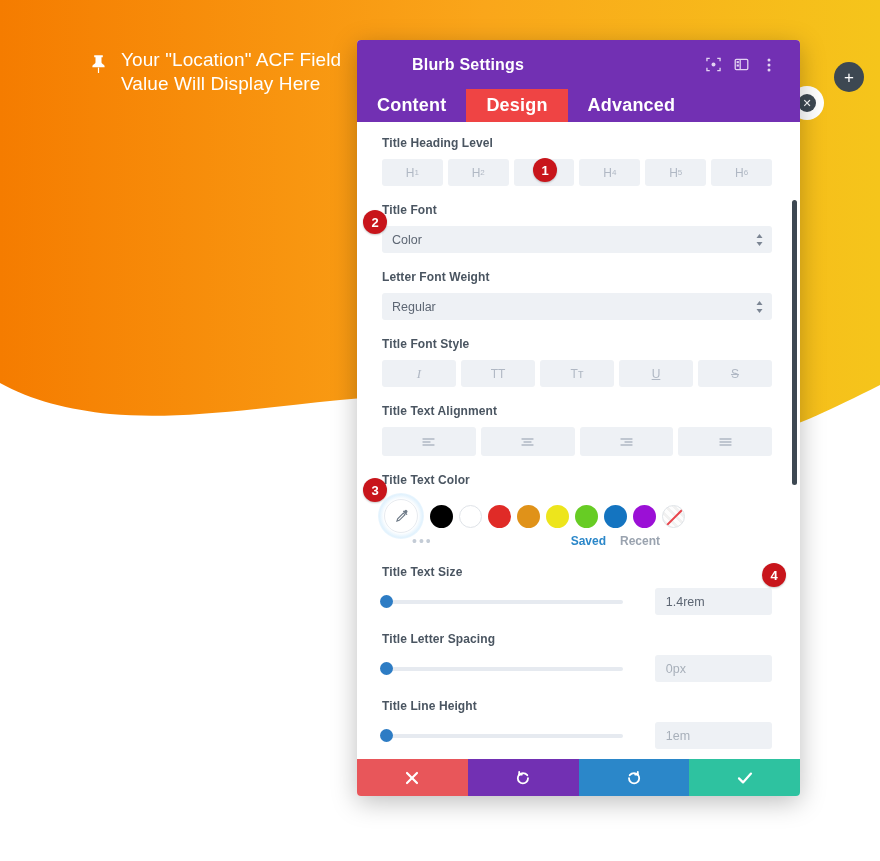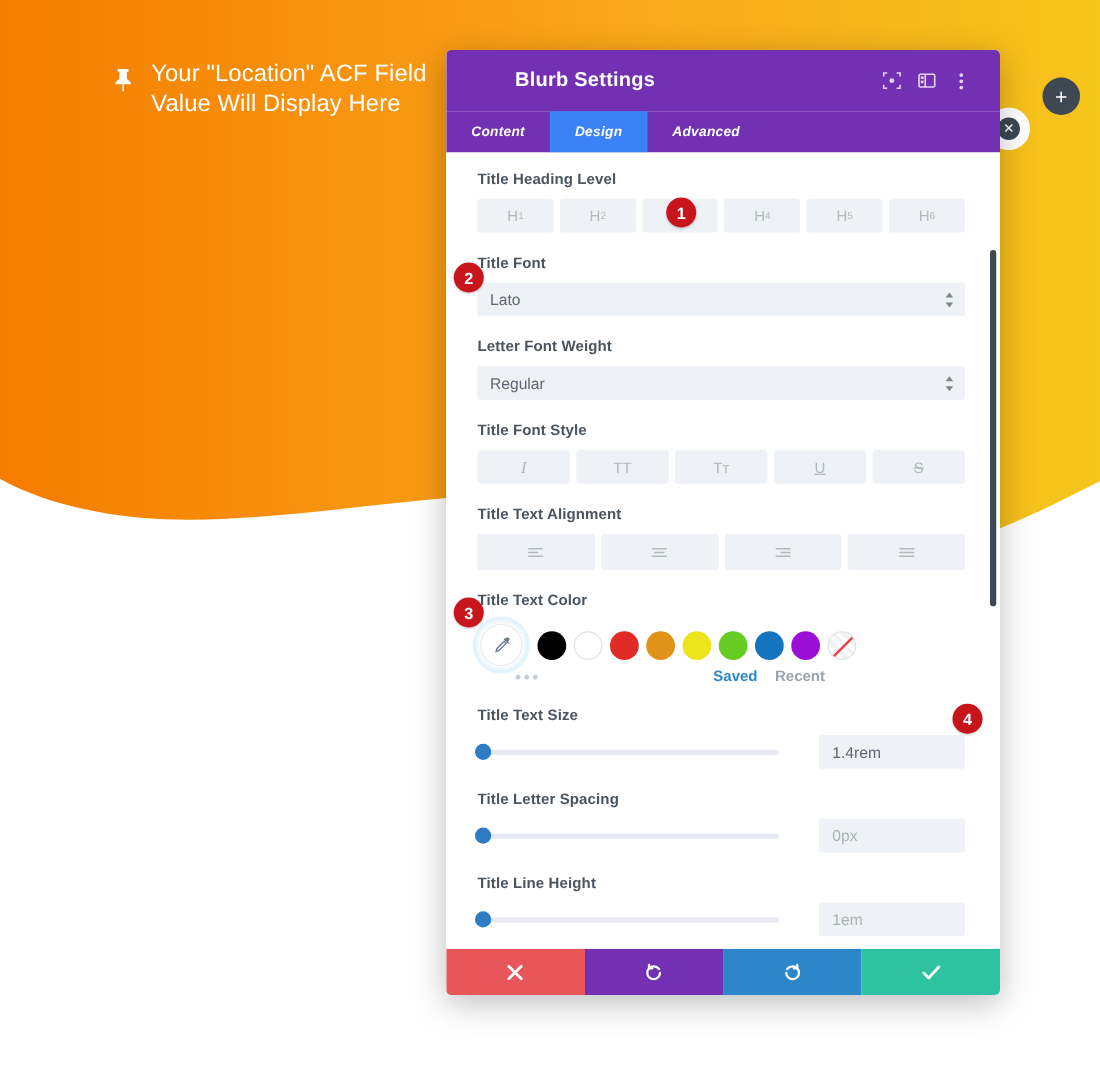--- a/index.html
+++ b/index.html
@@ -136,26 +136,25 @@
     display: flex;
     flex: 0 0 auto;
   }
   .tab {
     height: 33px;
     padding: 0 20px;
     display: flex;
     align-items: center;
     justify-content: center;
     color: #ffffff;
-    font-size: 11px;
+    font-size: 18px;
     font-weight: 700;
     letter-spacing: 0.2px;
-    font-style: italic;
-  }
-  .tab.active { background: #3b82f6; }
+  }
+  .tab.active { background: #ef4444; }
 
   #modal-body {
     flex: 1 1 auto;
     position: relative;
     padding: 14px 28px 0 25px;
     overflow: hidden;
     background: #ffffff;
   }
 
   
@@ -466,21 +465,21 @@
           <div class="seg-btn">
             <span>H</span>
               <span class="sub">6</span>
           </div>
         </div>
       </div>
 
       <div class="field">
         <div class="field-label">Title Font</div>
         <div class="select-box">
-          <span>Lato</span>
+          <span>Color</span>
           <span class="caret">
             <svg width="7" height="12" viewBox="0 0 7 12" fill="currentColor">
               <path d="M3.5 0L6.5 4H0.5z"></path>
                 <path d="M3.5 12L0.5 8h6z"></path>
             </svg>
           </span>
         </div>
       </div>
 
       <div class="field">

